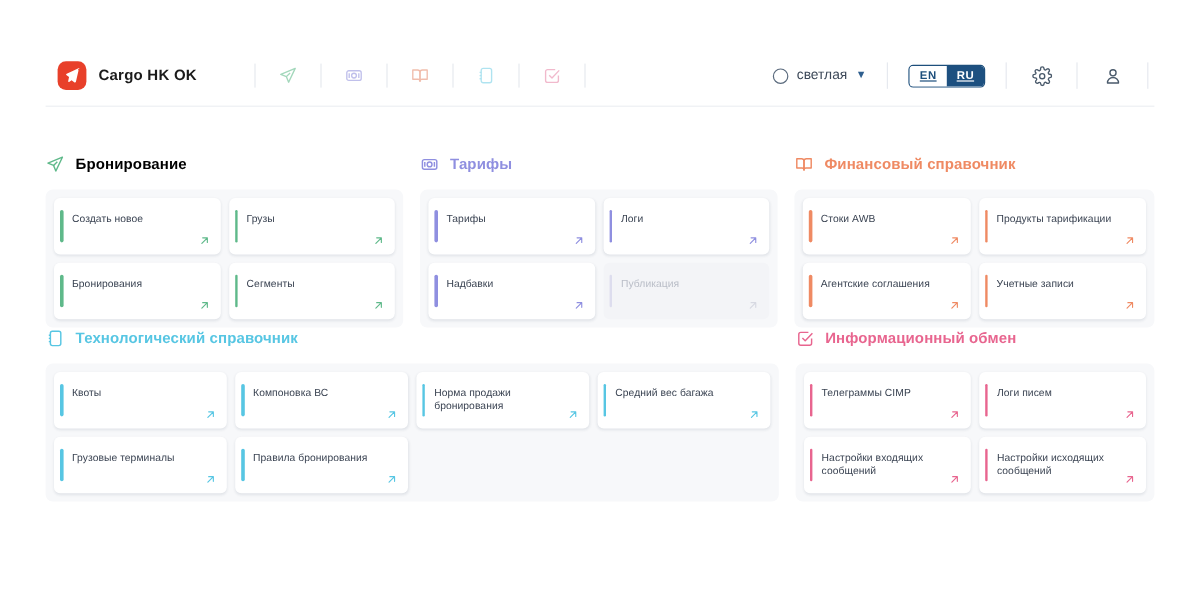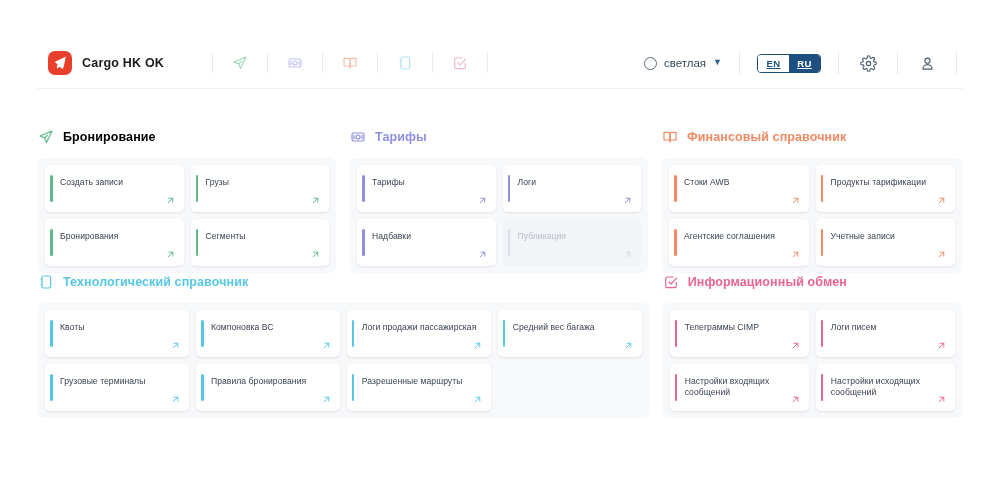--- a/index.html
+++ b/index.html
@@ -216,21 +216,21 @@
       <div class="sec-title">
         <svg class="sec-ico" viewBox="0 0 24 24" fill="none" stroke="#5fb98a" stroke-width="1.8" stroke-linejoin="round">
           <path d="M21 3 3 10.5l7 2.8 2.8 7L21 3z"></path>
             <path d="M10 13.3 14.6 8.7"></path>
         </svg>
         <span class="t" style="color:#000000">Бронирование</span>
       </div>
       <div class="sec-body g2">
         <div class="card">
           <span class="bar" style="background:#5fb98a"></span>
-          <span class="lbl">Создать записи</span>
+          <span class="lbl">Создать новое</span>
           <svg class="arw" viewBox="0 0 24 24" fill="none" stroke="#5fb98a" stroke-width="2.1" stroke-linecap="round" stroke-linejoin="round">
               <path d="M7 17 17 7M8.5 7H17v8.5"></path>
             </svg>
         </div>
         <div class="card">
           <span class="bar" style="background:#5fb98a"></span>
           <span class="lbl">Грузы</span>
           <svg class="arw" viewBox="0 0 24 24" fill="none" stroke="#5fb98a" stroke-width="2.1" stroke-linecap="round" stroke-linejoin="round">
               <path d="M7 17 17 7M8.5 7H17v8.5"></path>
             </svg>
@@ -354,21 +354,21 @@
         </div>
         <div class="card">
           <span class="bar" style="background:#57c6e3"></span>
           <span class="lbl">Компоновка ВС</span>
           <svg class="arw" viewBox="0 0 24 24" fill="none" stroke="#57c6e3" stroke-width="2.1" stroke-linecap="round" stroke-linejoin="round">
               <path d="M7 17 17 7M8.5 7H17v8.5"></path>
             </svg>
         </div>
         <div class="card">
           <span class="bar" style="background:#57c6e3"></span>
-          <span class="lbl">Логи продажи пассажирская</span>
+          <span class="lbl">Норма продажи бронирования</span>
           <svg class="arw" viewBox="0 0 24 24" fill="none" stroke="#57c6e3" stroke-width="2.1" stroke-linecap="round" stroke-linejoin="round">
               <path d="M7 17 17 7M8.5 7H17v8.5"></path>
             </svg>
         </div>
         <div class="card">
           <span class="bar" style="background:#57c6e3"></span>
           <span class="lbl">Средний вес багажа</span>
           <svg class="arw" viewBox="0 0 24 24" fill="none" stroke="#57c6e3" stroke-width="2.1" stroke-linecap="round" stroke-linejoin="round">
               <path d="M7 17 17 7M8.5 7H17v8.5"></path>
             </svg>
@@ -376,27 +376,20 @@
         <div class="card">
           <span class="bar" style="background:#57c6e3"></span>
           <span class="lbl">Грузовые терминалы</span>
           <svg class="arw" viewBox="0 0 24 24" fill="none" stroke="#57c6e3" stroke-width="2.1" stroke-linecap="round" stroke-linejoin="round">
               <path d="M7 17 17 7M8.5 7H17v8.5"></path>
             </svg>
         </div>
         <div class="card">
           <span class="bar" style="background:#57c6e3"></span>
           <span class="lbl">Правила бронирования</span>
-          <svg class="arw" viewBox="0 0 24 24" fill="none" stroke="#57c6e3" stroke-width="2.1" stroke-linecap="round" stroke-linejoin="round">
-              <path d="M7 17 17 7M8.5 7H17v8.5"></path>
-            </svg>
-        </div>
-        <div class="card">
-          <span class="bar" style="background:#57c6e3"></span>
-          <span class="lbl">Разрешенные маршруты</span>
           <svg class="arw" viewBox="0 0 24 24" fill="none" stroke="#57c6e3" stroke-width="2.1" stroke-linecap="round" stroke-linejoin="round">
               <path d="M7 17 17 7M8.5 7H17v8.5"></path>
             </svg>
         </div>
         <div class="card empty"></div>
       </div>
     </div>
 
     <div class="section sec-e">
       <div class="sec-title">

